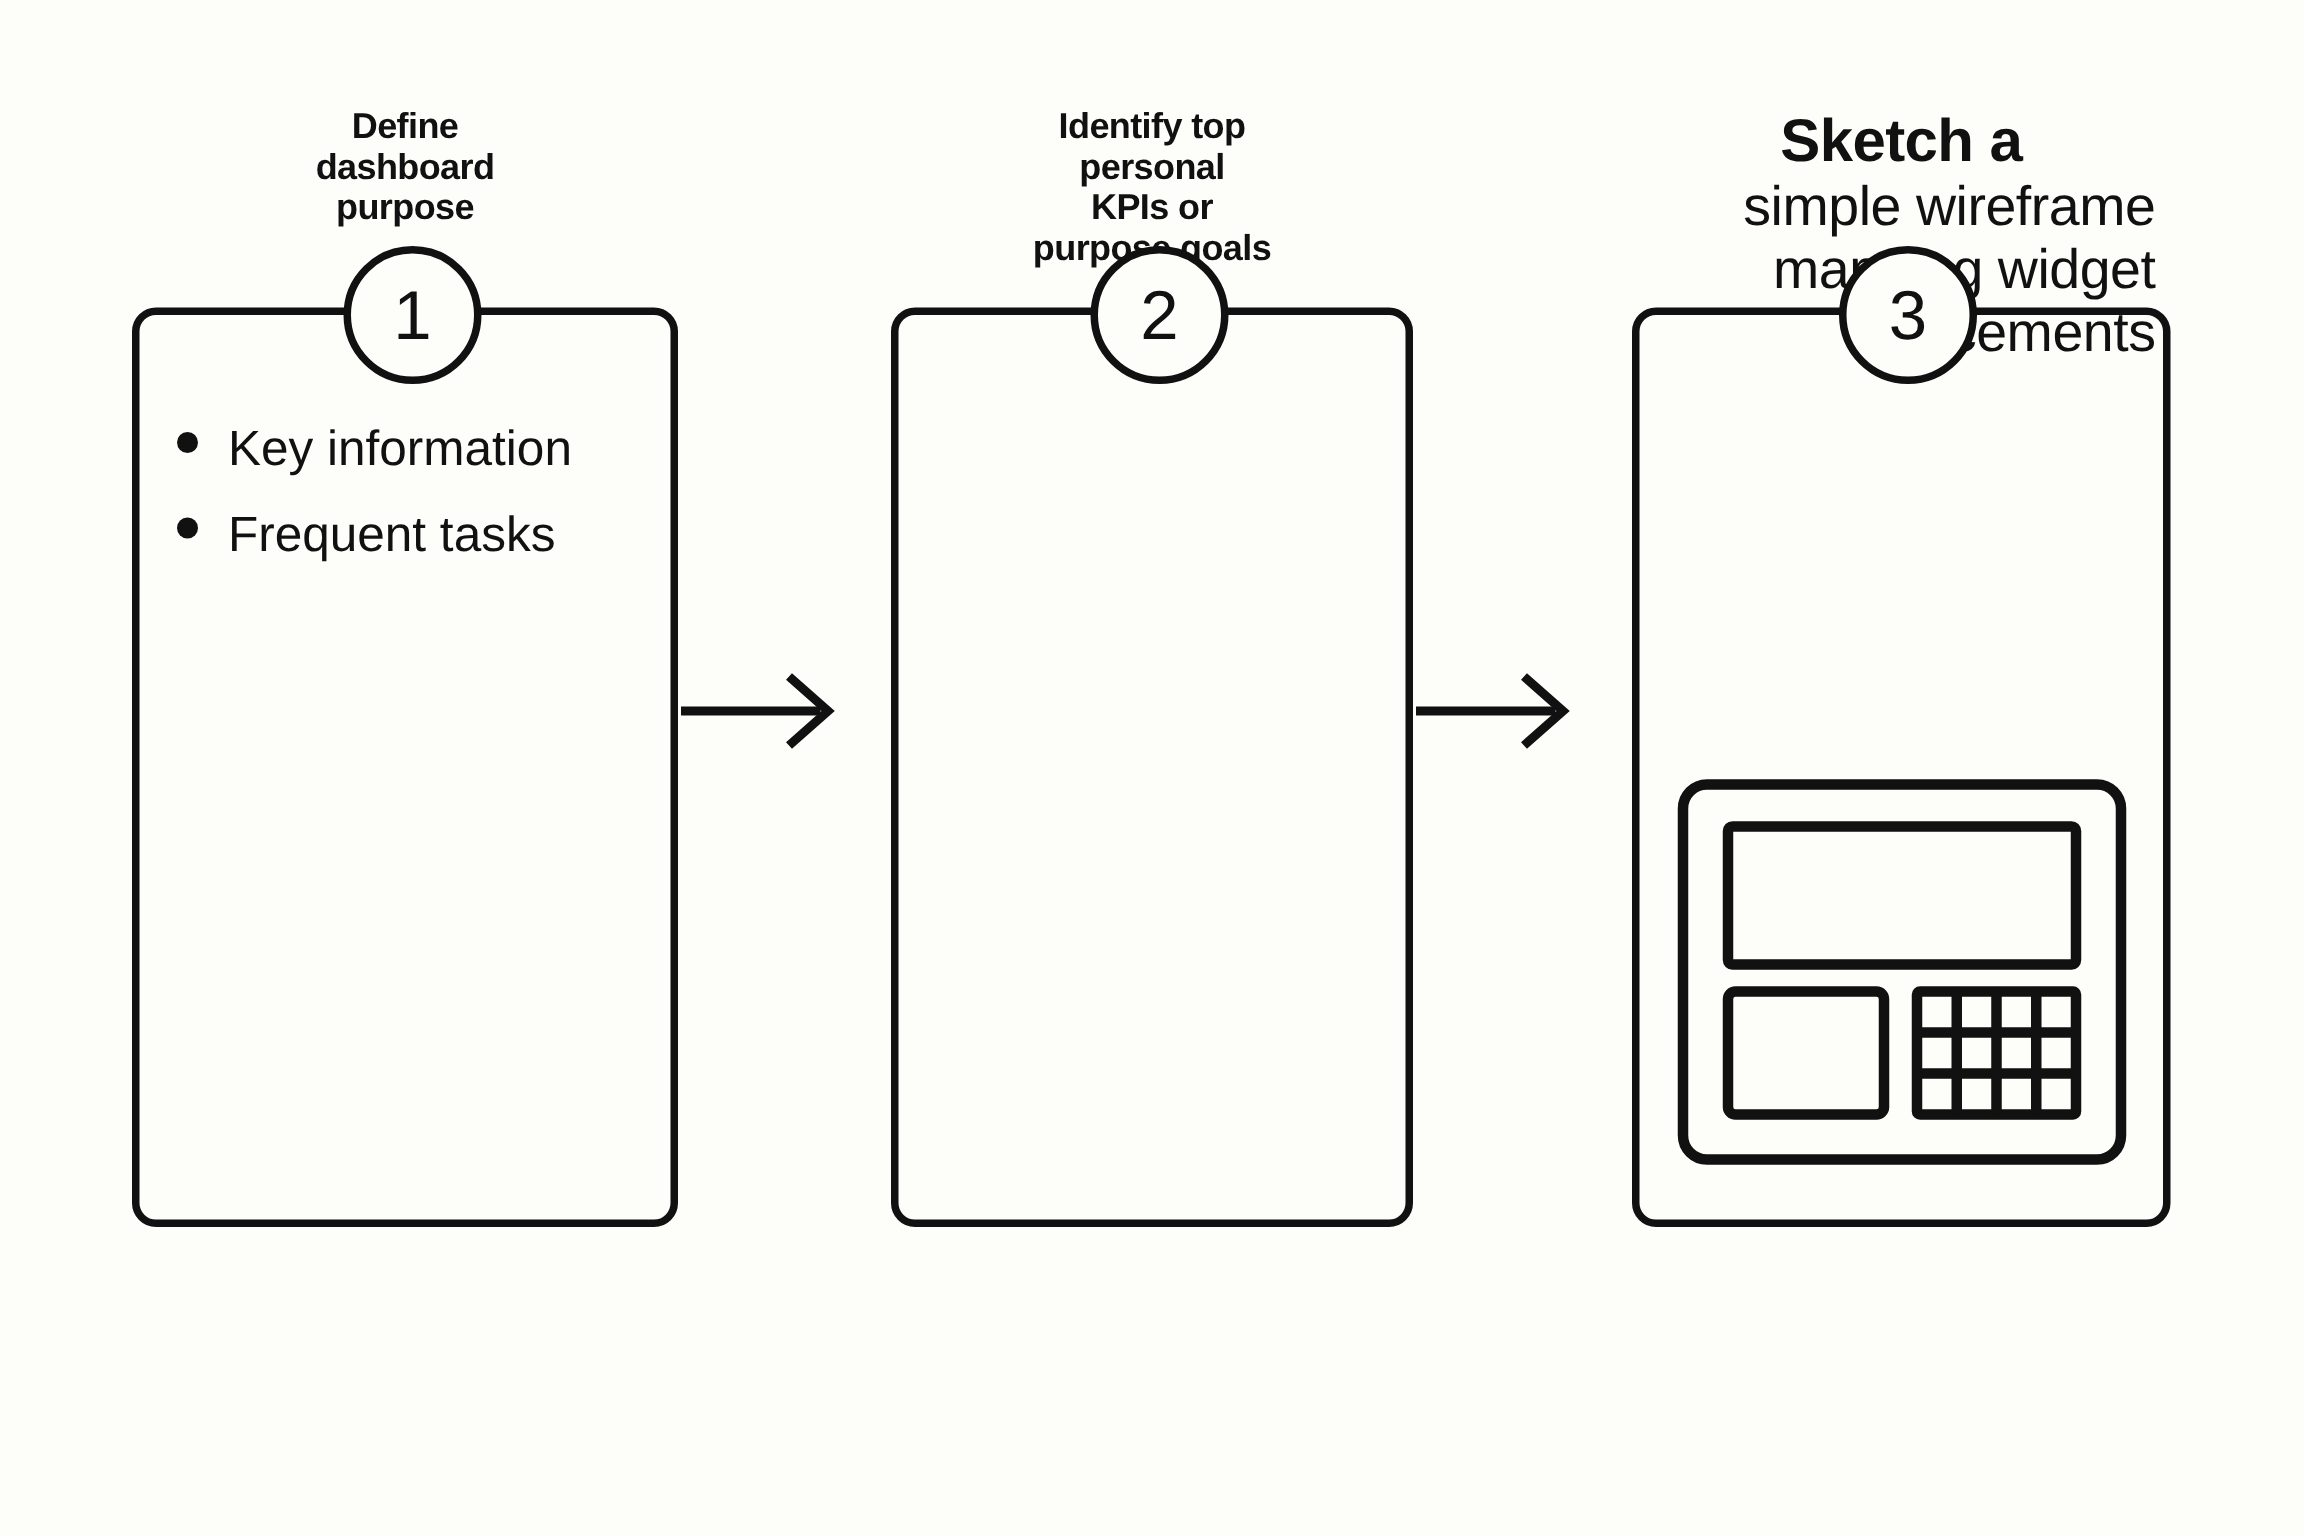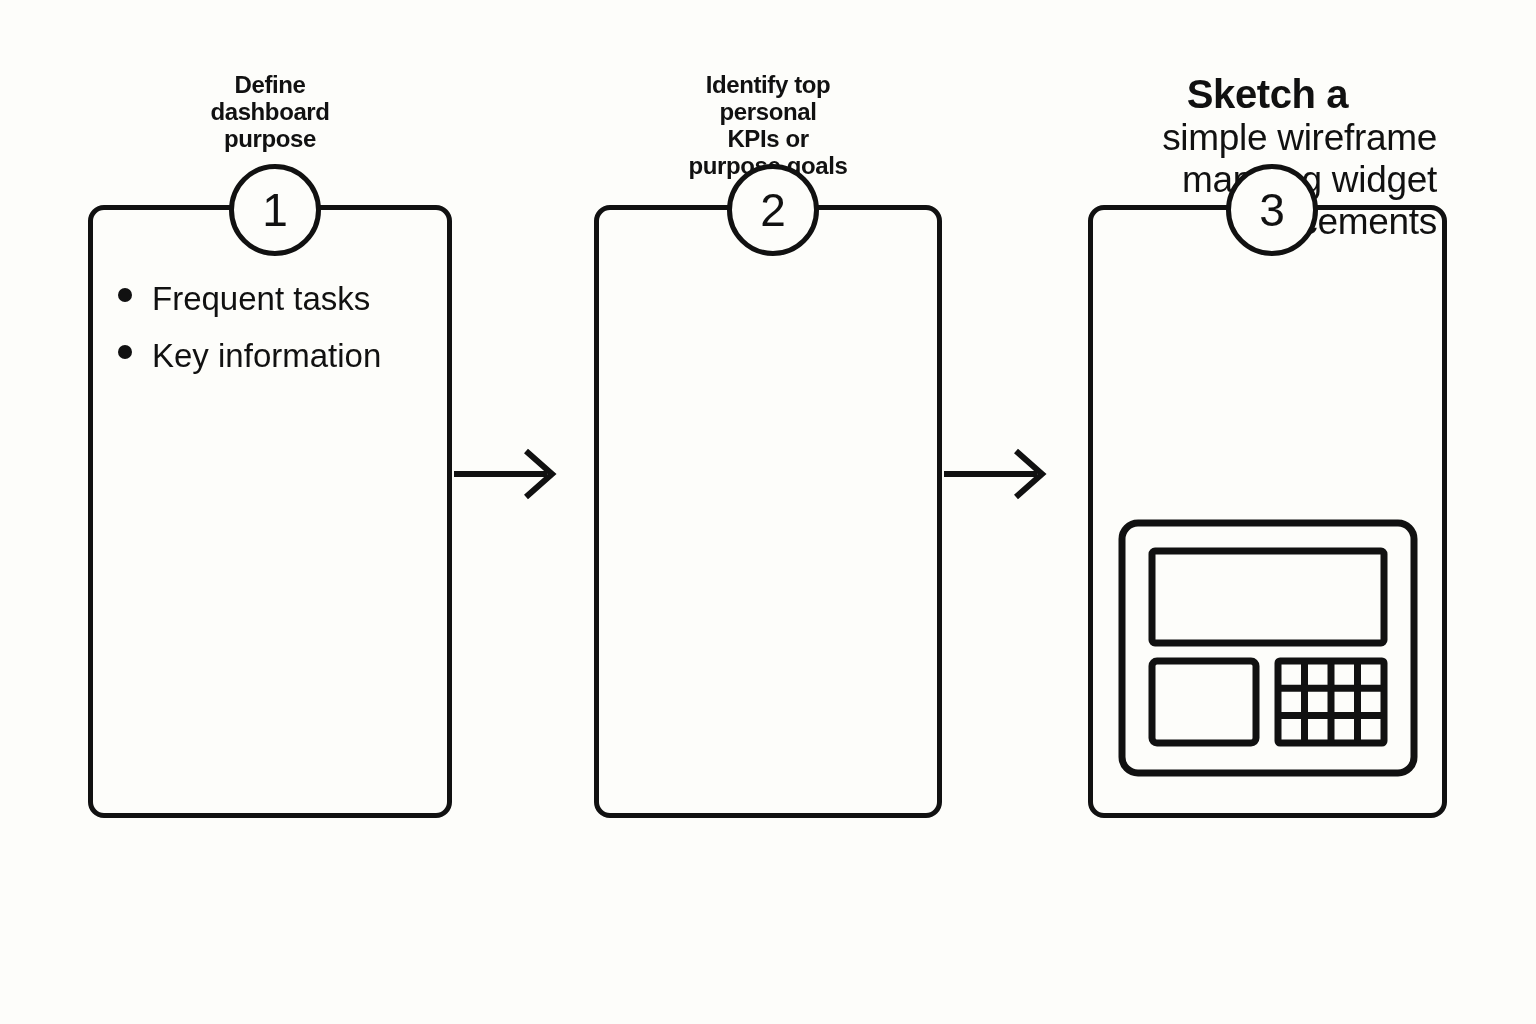--- a/index.html
+++ b/index.html
@@ -151,25 +151,25 @@
     <span>1</span>
   </div>
   <div class="card-body" id="body-1" style="left:88px; width:364px;">
     <p class="heading">Define
 dashboard
 purpose</p>
   </div>
   <ul class="bullets" id="bullets-1" style="left:118px;">
     <li>
       <span class="bullet-dot"></span>
-      <span>Frequent tasks</span>
+      <span>Key information</span>
     </li>
     <li>
       <span class="bullet-dot"></span>
-      <span>Key information</span>
+      <span>Frequent tasks</span>
     </li>
   </ul>
 
   <div class="arrow" id="arrow-1">
     <svg width="110" height="56" viewBox="0 0 110 56">
       <line x1="2" y1="28" x2="95" y2="28" stroke="#111111" stroke-width="6" stroke-linecap="butt"></line>
       <polyline points="74,5 100,28 74,51" fill="none" stroke="#111111" stroke-width="6" stroke-linecap="butt" stroke-linejoin="miter"></polyline>
     </svg>
   </div>
 

